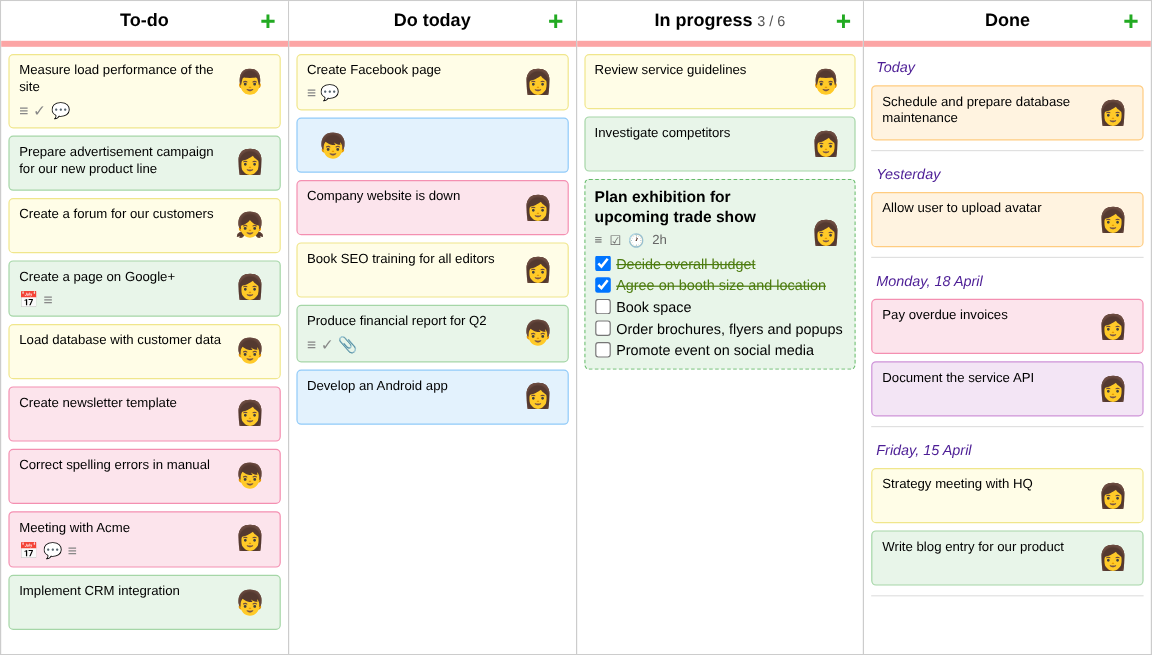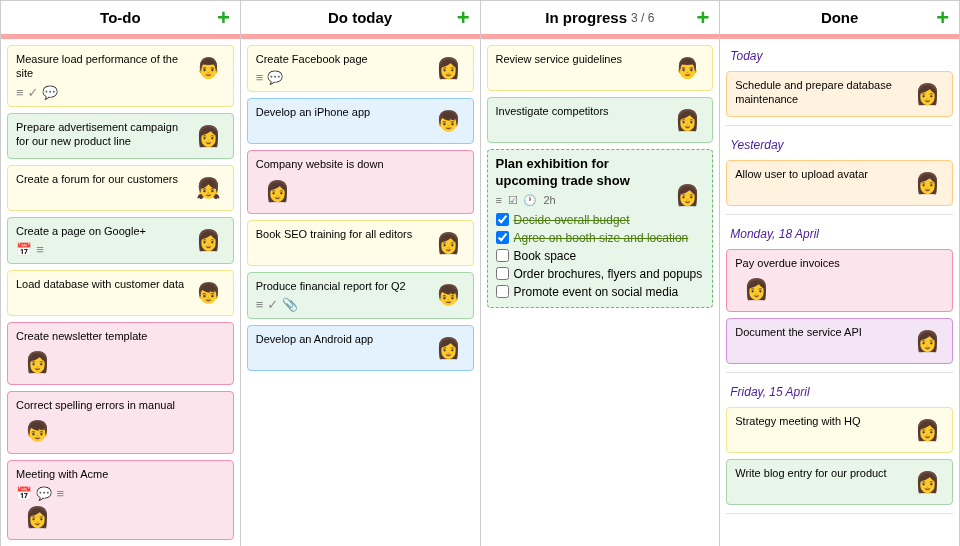--- a/index.html
+++ b/index.html
@@ -88,21 +88,21 @@
       flex-shrink: 0;
       display: flex;
       align-items: center;
       justify-content: center;
       font-size: 20px;
       overflow: hidden;
     }
     
     .card-yellow { background: #fffde7; border-color: #f0e68c; }
     .card-green  { background: #e8f5e9; border-color: #a5d6a7; }
-    .card-pink   { background: #fce4ec; border-color: #f48fb1; flex-direction: column; }
+    .card-pink   { background: #fce4ec; border-color: #f48fb1; }
     .card-blue   { background: #e3f2fd; border-color: #90caf9; }
     .card-purple { background: #f3e5f5; border-color: #ce93d8; }
     .card-orange { background: #fff3e0; border-color: #ffcc80; }
 
     
     .done-section-label {
       font-size: 12px;
       color: #4c1d95;
       padding: 4px 4px 2px 4px;
       font-style: italic;
@@ -230,23 +230,20 @@
           <div class="card-content">
             <div class="card-title">Create Facebook page</div>
             <div class="card-icons">
               <span>≡</span>
               <span>💬</span>
             </div>
           </div>
           <div class="avatar">👩</div>
         </div>
         <div class="card card-blue">
-          <div class="card-content">
-            <div class="card-title">Develop an iPhone app</div>
-          </div>
           <div class="avatar">👦</div>
         </div>
         <div class="card card-pink">
           <div class="card-content">
             <div class="card-title">Company website is down</div>
           </div>
           <div class="avatar">👩</div>
         </div>
         <div class="card card-yellow">
           <div class="card-content">

